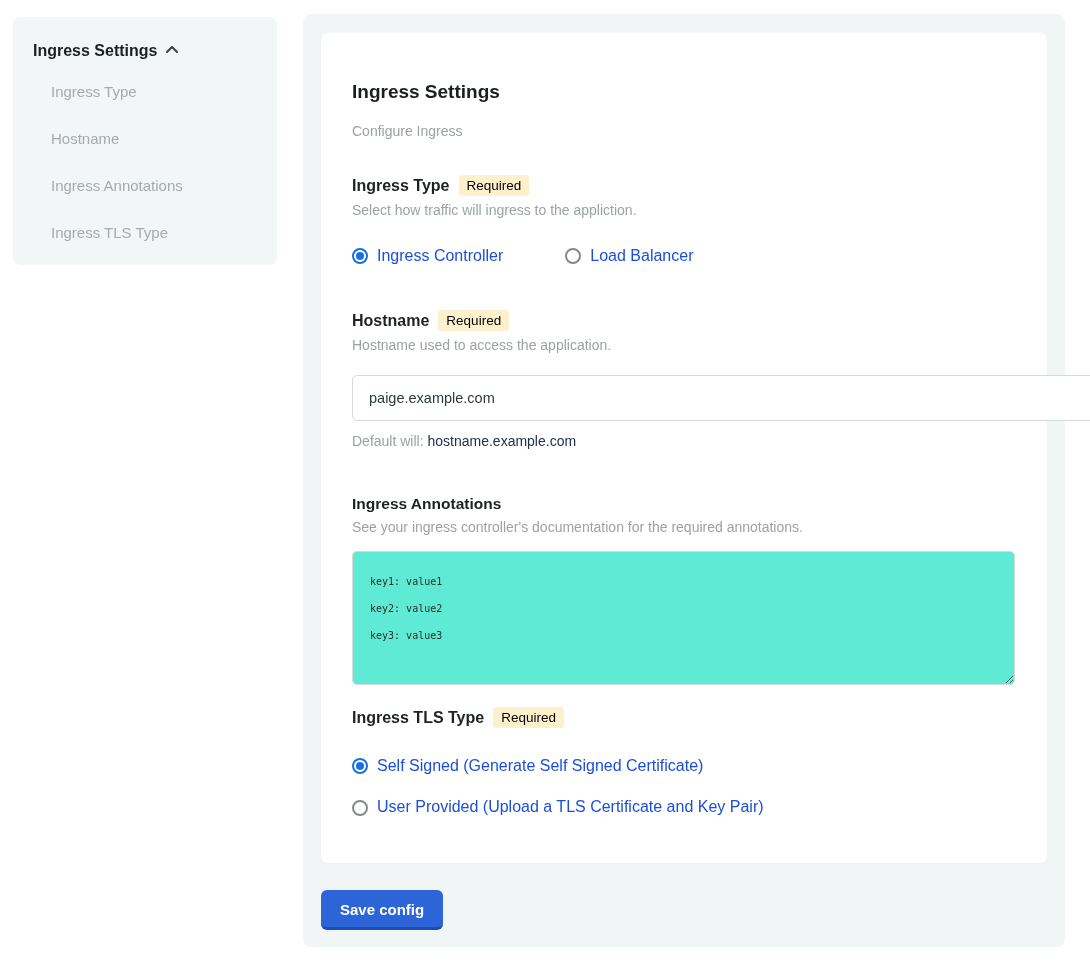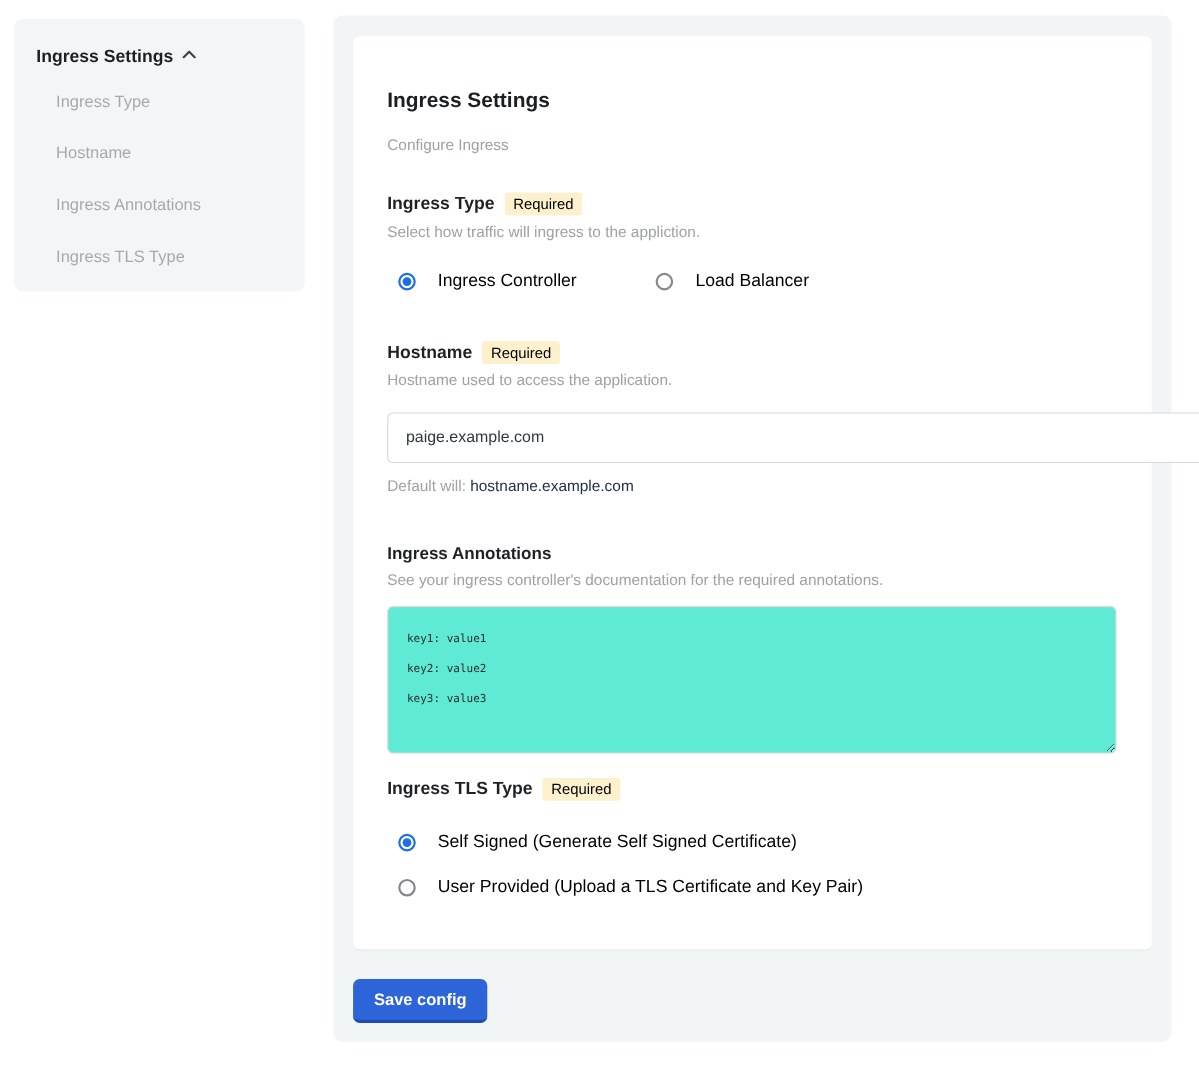--- a/index.html
+++ b/index.html
@@ -80,24 +80,23 @@
     margin-top: 6px;
     font-size: 14px; color: #9da2a2;
   }
 
   .sec-ingress-type { margin-top: 36px; }
   .radio-row {
     margin-top: 29px;
     display: flex; align-items: center; gap: 62px;
   }
   .radio-option {
-    display: flex; align-items: center; gap: 20px;
-    font-size: 16px; color: #000000;
-    cursor: pointer;
-    margin-left: 10px;
+    display: flex; align-items: center; gap: 9px;
+    font-size: 16px; color: #1d4ed8;
+    cursor: pointer;
   }
   .radio-circle {
     width: 16px; height: 16px;
     border-radius: 50%;
     border: 2px solid #85898c;
     background: #ffffff;
     flex: 0 0 auto;
     position: relative;
   }
   .radio-circle.checked { border-color: #1a6fe3; }
@@ -146,21 +145,21 @@
     line-height: 27px;
     color: #2a2e2f;
     background: #5eead4;
     outline: none;
     resize: both;
     display: block;
   }
 
   .sec-tls { margin-top: 22px; }
   .tls-option-1 { margin-top: 29px; }
-  .tls-option-2 { margin-top: 23px; }
+  .tls-option-2 { margin-top: 23px; align-items: flex-end; }
 
   .save-button {
     margin-top: 27px;
     display: inline-block;
     background: #2d64d8;
     border: none;
     border-bottom: 3px solid #1c4cb4;
     border-radius: 6px;
     color: #ffffff;
     font-size: 15px; font-weight: 700;

